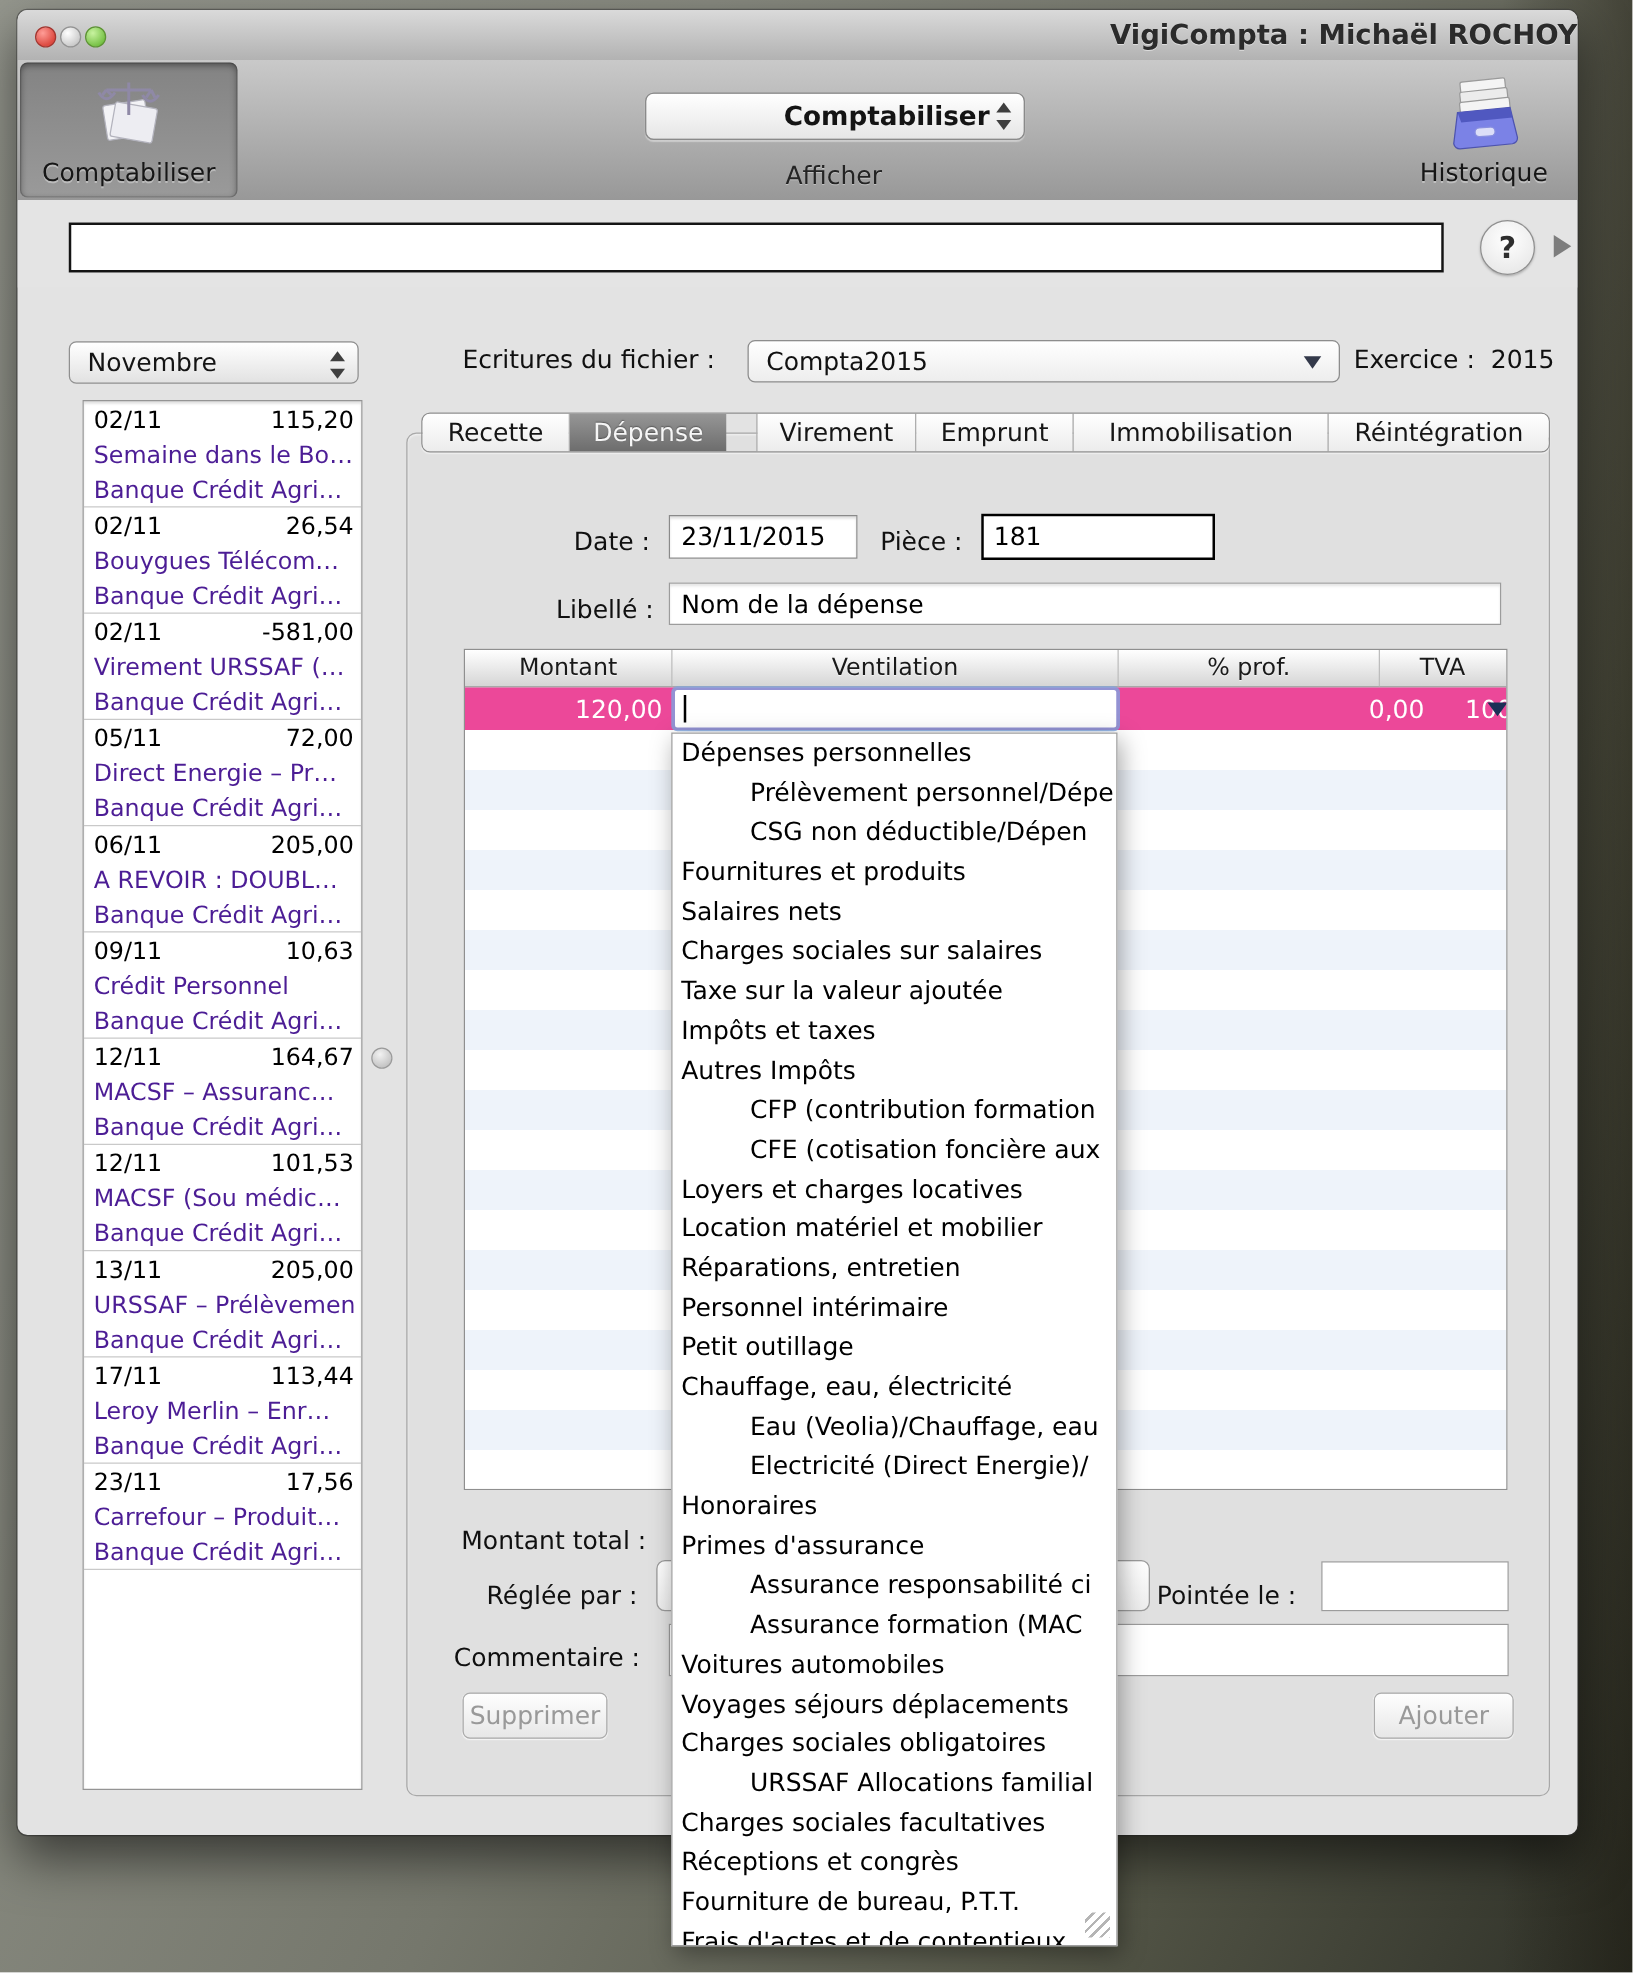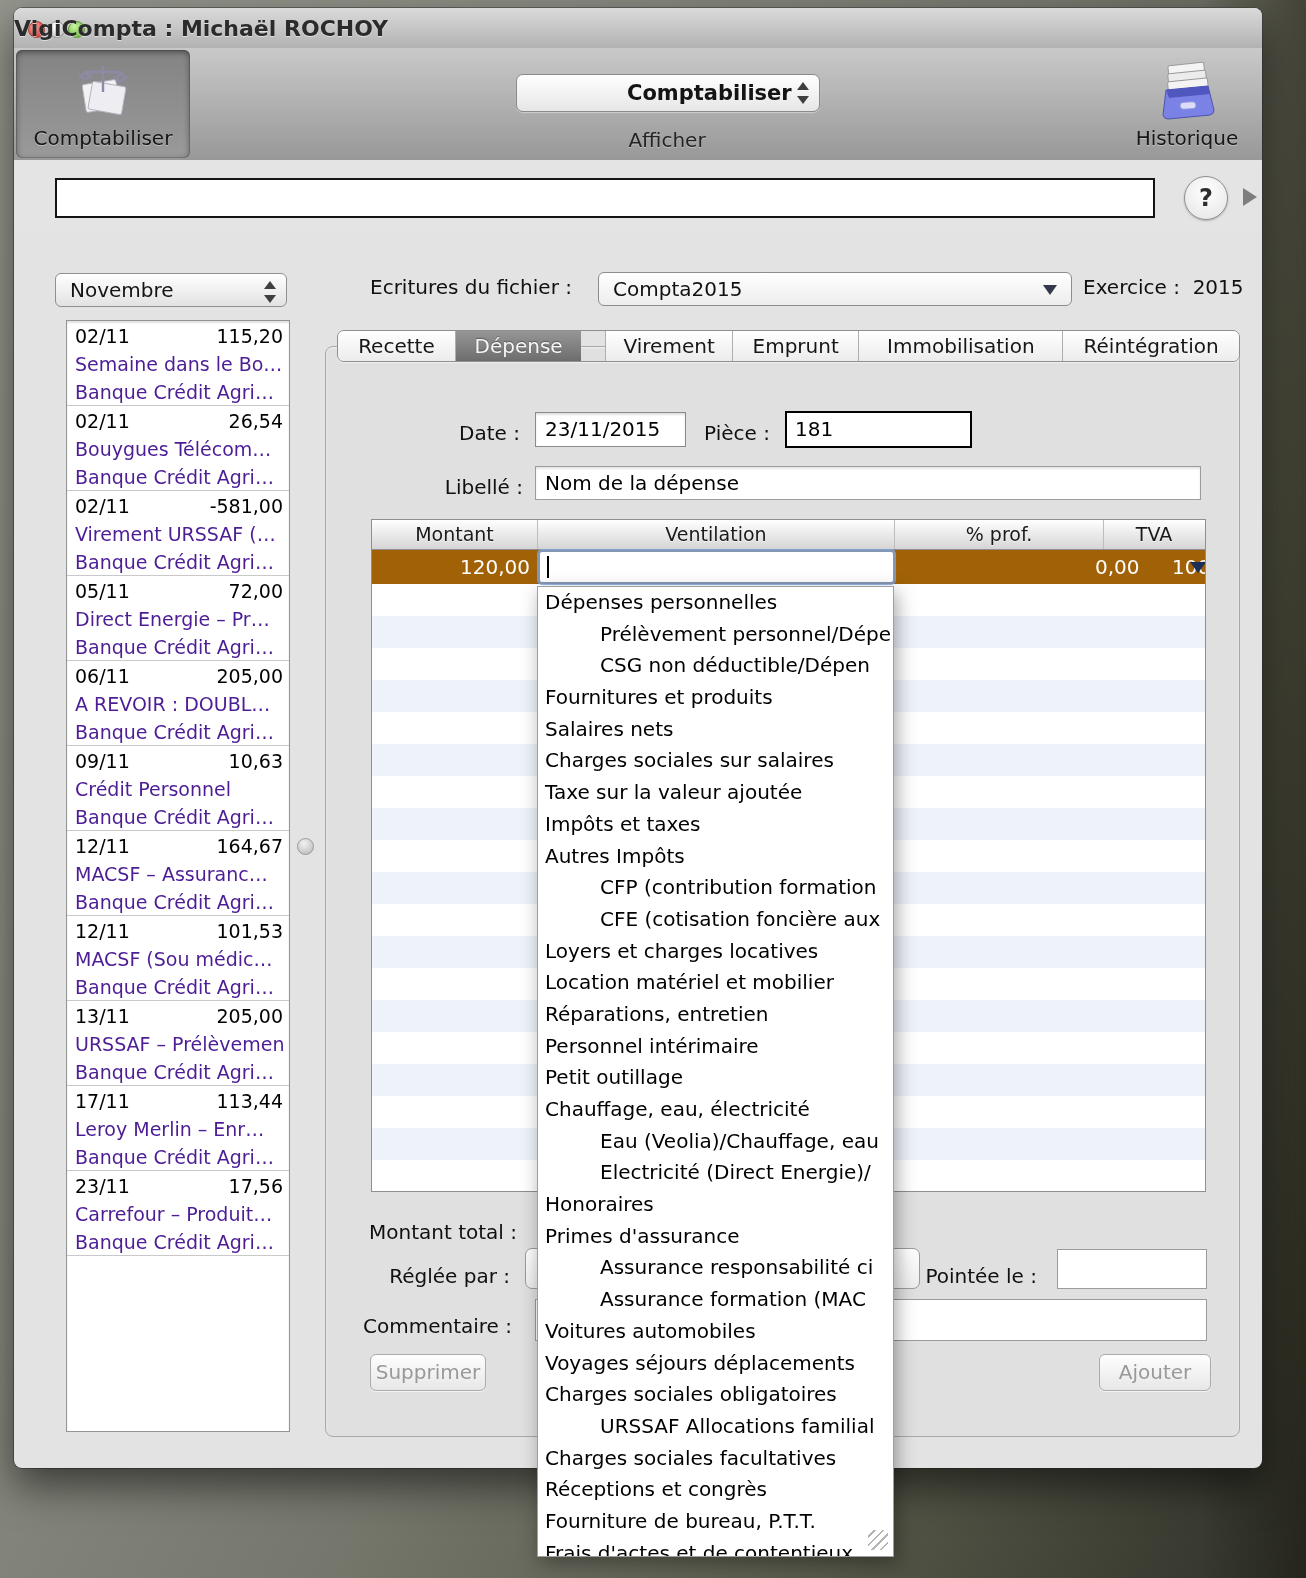--- a/index.html
+++ b/index.html
@@ -20,21 +20,21 @@
   #titlebar{
     position:absolute;left:0;top:0;width:100%;height:40px;
     background:linear-gradient(#dadada,#b2b2b2);
     border-bottom:1px solid #8d8d8d;
   }
   .light{position:absolute;top:13px;width:15px;height:15px;border-radius:50%;}
   #light-close{left:14px;background:radial-gradient(circle at 35% 30%,#ff9d97,#dd4b42 70%);border:1px solid #a33630;}
   #light-min{left:34px;background:radial-gradient(circle at 35% 30%,#ffffff,#c9c9c9 75%);border:1px solid #949494;}
   #light-zoom{left:54px;background:radial-gradient(circle at 35% 30%,#c8f3a0,#75c044 75%);border:1px solid #5d9334;}
   #title{
-    position:absolute;left:0;right:0;top:8px;text-align:left;
+    position:absolute;left:0;right:0;top:8px;text-align:right;
     font-size:22px;font-weight:bold;color:#2b2b2b;text-shadow:0 1px 0 rgba(255,255,255,.5);
   }
   #toolbar{
     position:absolute;left:0;top:40px;width:100%;height:112px;
     background:linear-gradient(#c9c9c9,#989898);
     border-bottom:1px solid #6f6f6f;
   }
   #tool-comptabiliser{
     position:absolute;left:2px;top:2px;width:174px;height:108px;border-radius:6px;
     background:linear-gradient(#838383,#9a9a9a);
@@ -140,21 +140,21 @@
   }
   
   #table{
     position:absolute;left:357px;top:511px;width:835px;height:673px;
     border:1px solid #8f8f8f;box-sizing:border-box;background:#fff;overflow:hidden;
   }
   #thead{display:flex;height:30px;background:linear-gradient(#ffffff,#d5d5d5);border-bottom:1px solid #8f8f8f;box-sizing:border-box;}
   .th{font-size:19px;color:#1a1a1a;text-align:center;line-height:29px;border-right:1px solid #bdbdbd;box-sizing:border-box;text-shadow:0 1px 0 rgba(255,255,255,.6);}
   .th:last-child{border-right:none;}
   .w-montant{width:166px;} .w-vent{width:357px;} .w-prof{width:209px;} .w-tva{width:100px;}
-  #selrow{position:relative;height:34px;background:#a16207;display:flex;}
+  #selrow{position:relative;height:34px;background:#ec4899;display:flex;}
   #selrow .cell{font-size:20px;color:#fff;line-height:34px;}
   #sel-montant{width:166px;text-align:right;padding-right:8px;box-sizing:border-box;}
   #editbox{
     position:absolute;left:168px;top:2px;width:353px;height:30px;background:#fff;border-radius:2px;
     box-shadow:0 0 0 3px rgba(125,165,225,.8);
   }
   #caret{position:absolute;left:7px;top:4px;width:2px;height:22px;background:#000;}
   #sel-prof{width:357px; margin-left:166px; text-align:right;padding-right:10px;box-sizing:border-box;position:absolute;left:357px;}
   #sel-tva{position:absolute;left:723px;width:75px;text-align:left;}
   #tva-tri{position:absolute;left:818px;top:12px;width:0;height:0;

